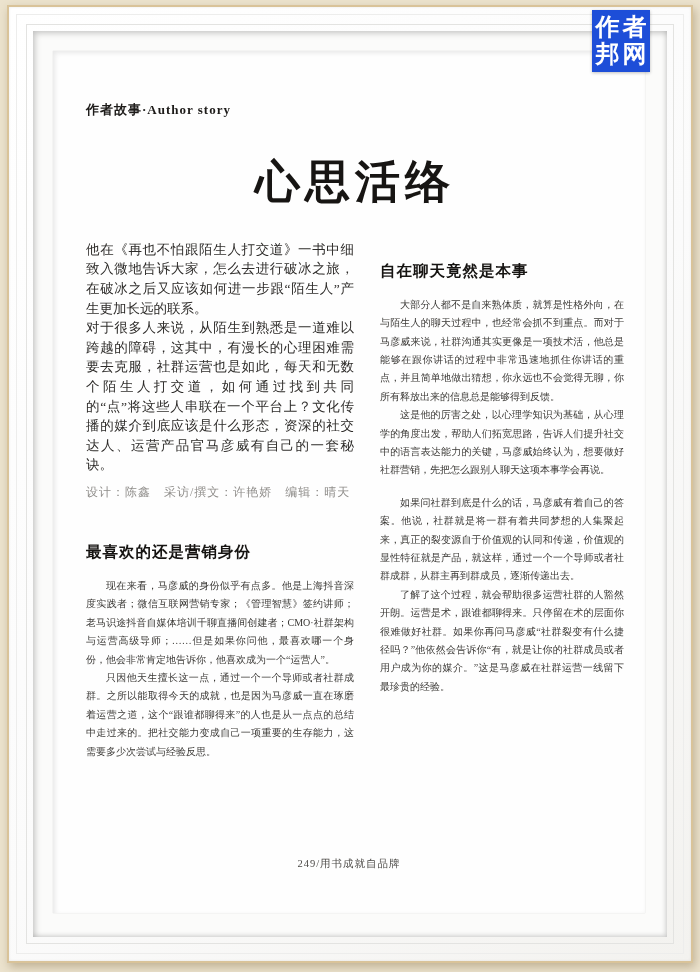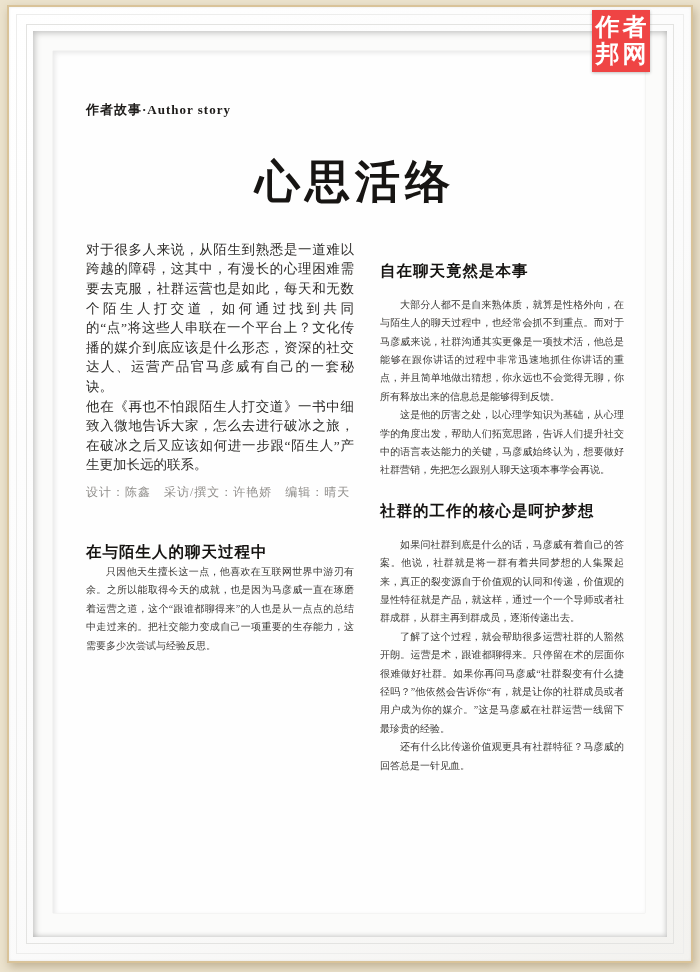--- a/index.html
+++ b/index.html
@@ -62,21 +62,21 @@
   }
   .body.follow{margin-top:0;}
   .body.ind{text-indent:2em;}
   .footer{
     position:absolute;bottom:42px;left:0;right:0;text-align:center;
     font-size:10.5px;color:#4c4a47;letter-spacing:1px;
   }
   
   .logo{
     position:absolute;top:10px;left:592px;width:58px;height:62px;
-    background:#ef4444;
+    background:#1d4ed8;
     display:flex;flex-direction:column;justify-content:center;align-items:center;
     box-shadow:0 1px 3px rgba(0,0,0,.25);
   }
   .logo-row{
     color:#ffffff;font-size:24px;line-height:27px;font-weight:bold;
     letter-spacing:3px;text-indent:3px;
   }
 </style>
 </head>
 <body>
@@ -87,41 +87,41 @@
 
       <div class="kicker">作者故事·Author story</div>
 
       <h1 class="title">
         <span class="t1">心思活络</span>
       </h1>
 
       <div class="columns">
 
         <div class="col-left">
+          <p class="intro">他在《再也不怕跟陌生人打交道》一书中细致入微地告诉大家，怎么去进行破冰之旅，在破冰之后又应该如何进一步跟“陌生人”产生更加长远的联系。</p>
           <p class="intro">对于很多人来说，从陌生到熟悉是一道难以跨越的障碍，这其中，有漫长的心理困难需要去克服，社群运营也是如此，每天和无数个陌生人打交道，如何通过找到共同的“点”将这些人串联在一个平台上？文化传播的媒介到底应该是什么形态，资深的社交达人、运营产品官马彦威有自己的一套秘诀。</p>
-          <p class="intro">他在《再也不怕跟陌生人打交道》一书中细致入微地告诉大家，怎么去进行破冰之旅，在破冰之后又应该如何进一步跟“陌生人”产生更加长远的联系。</p>
           <div class="credits">设计：陈鑫　采访/撰文：许艳娇　编辑：晴天</div>
 
-          <h2 class="sec-h">在与陌生人的聊天过程中</h2>
-          <p class="body ind follow">只因他天生擅长这一点，他喜欢在互联网世界中游刃有余。之所以能取得今天的成就，也是因为马彦威一直在琢磨着运营之道，这个“跟谁都聊得来”的人也是从一点点的总结中走过来的。把社交能力变成自己一项重要的生存能力，这需要多少次尝试与经验反思。</p>
+          <h2 class="sec-h">最喜欢的还是营销身份</h2>
+          <p class="body ind">现在来看，马彦威的身份似乎有点多。他是上海抖音深度实践者；微信互联网营销专家；《管理智慧》签约讲师；老马识途抖音自媒体培训千聊直播间创建者；CMO·社群架构与运营高级导师；……但是如果你问他，最喜欢哪一个身份，他会非常肯定地告诉你，他喜欢成为一个“运营人”。</p>
+          <p class="body ind follow">只因他天生擅长这一点，通过一个一个导师或者社群成群。之所以能取得今天的成就，也是因为马彦威一直在琢磨着运营之道，这个“跟谁都聊得来”的人也是从一点点的总结中走过来的。把社交能力变成自己一项重要的生存能力，这需要多少次尝试与经验反思。</p>
         </div>
 
         <div class="col-right">
           <h2 class="sec-h first">自在聊天竟然是本事</h2>
           <p class="body ind">大部分人都不是自来熟体质，就算是性格外向，在与陌生人的聊天过程中，也经常会抓不到重点。而对于马彦威来说，社群沟通其实更像是一项技术活，他总是能够在跟你讲话的过程中非常迅速地抓住你讲话的重点，并且简单地做出猜想，你永远也不会觉得无聊，你所有释放出来的信息总是能够得到反馈。</p>
           <p class="body ind follow">这是他的厉害之处，以心理学知识为基础，从心理学的角度出发，帮助人们拓宽思路，告诉人们提升社交中的语言表达能力的关键，马彦威始终认为，想要做好社群营销，先把怎么跟别人聊天这项本事学会再说。</p>
 
-          <h2 class="sec-h second">社群的工作的核心是呵护梦想</h2>
           <p class="body ind">如果问社群到底是什么的话，马彦威有着自己的答案。他说，社群就是将一群有着共同梦想的人集聚起来，真正的裂变源自于价值观的认同和传递，价值观的显性特征就是产品，就这样，通过一个一个导师或者社群成群，从群主再到群成员，逐渐传递出去。</p>
           <p class="body ind follow">了解了这个过程，就会帮助很多运营社群的人豁然开朗。运营是术，跟谁都聊得来。只停留在术的层面你很难做好社群。如果你再问马彦威“社群裂变有什么捷径吗？”他依然会告诉你“有，就是让你的社群成员或者用户成为你的媒介。”这是马彦威在社群运营一线留下最珍贵的经验。</p>
-          <p class="body ind follow">还有什么比传递价值观更具有社群特征？马彦威的回答总是一针见血。</p>
         </div>
 
       </div>
 
+      <div class="footer">249/用书成就自品牌</div>
     </div>
   </div>
 </div>
 
 <div class="logo">
   <span class="logo-row">作者</span>
   <span class="logo-row">邦网</span>
 </div>
 
 </body></html>

